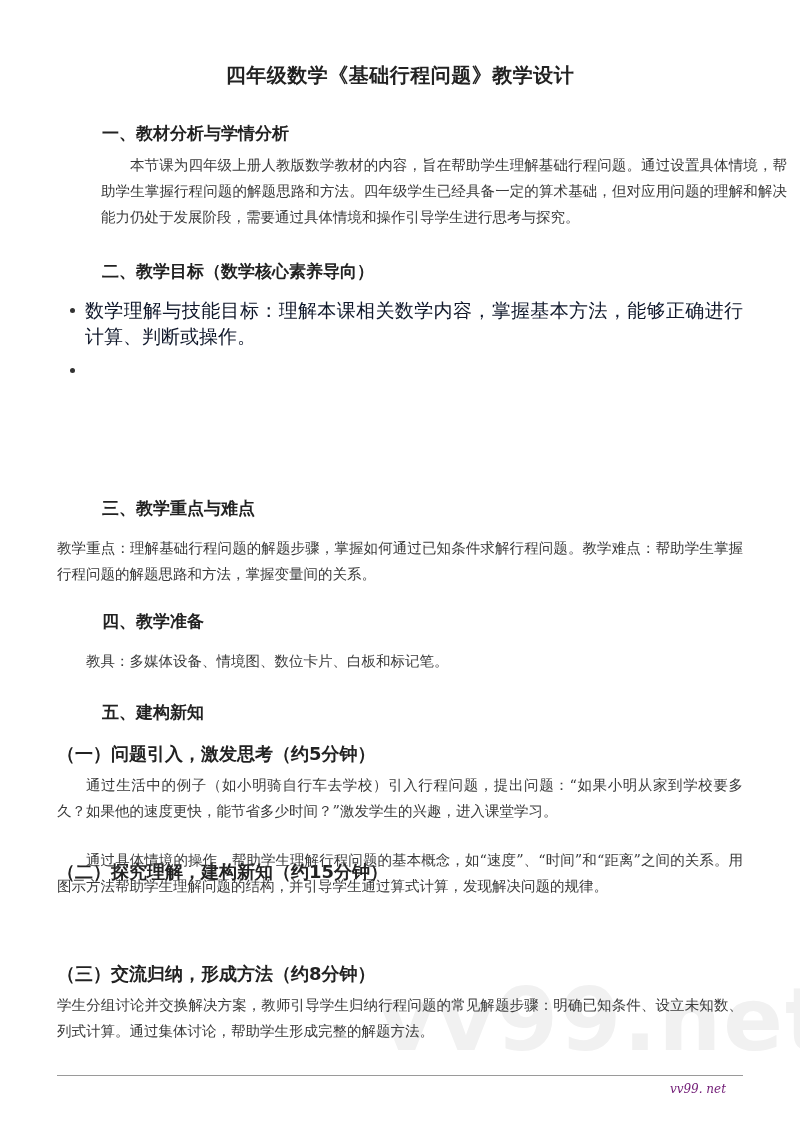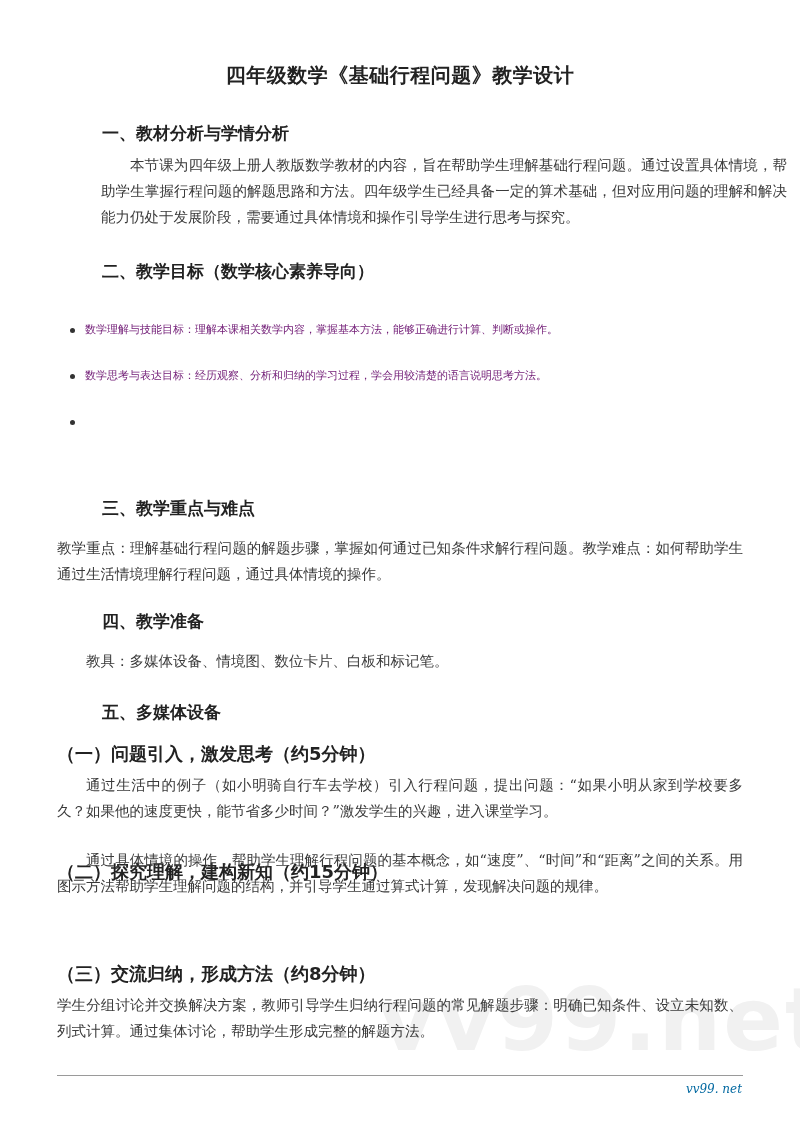--- a/index.html
+++ b/index.html
@@ -10,58 +10,57 @@
              font-family: "DejaVu Sans", "Liberation Sans", sans-serif; font-size: 20px;
              font-weight: bold; color: #222; letter-spacing: 0.5px; }
     .h2 { position: absolute; left: 12px; font-family: "DejaVu Sans", "Liberation Sans", sans-serif;
           font-size: 17px; font-weight: bold; color: #222; margin-left: 33px; }
     .h3 { position: absolute; left: 0; font-family: "DejaVu Sans", "Liberation Sans", sans-serif;
           font-size: 18px; font-weight: bold; color: #222; }
     .p { position: absolute; left: 0; width: 686px; font-size: 14.5px; line-height: 26px;
          color: #3a3a3a; text-align: justify; margin: 0; }
     .indent { text-indent: 29px; }
     .bullets { position: absolute; left: 0; width: 686px; margin: 0; padding: 0; list-style: none; }
-    .bullets li { position: relative; padding-left: 28px; font-size: 11px; line-height: 26px;
-                  color: #701a75; margin-bottom: 8px; text-align: justify; margin-top: 20px; }
+    .bullets li { position: relative; padding-left: 28px; font-size: 19px; line-height: 26px;
+                  color: #0f172a; margin-bottom: 8px; text-align: justify; }
     .bullets li .dot { position: absolute; left: 13px; top: 11px; width: 5px; height: 5px;
                        border-radius: 50%; background: #333; }
     .watermark { position: absolute; left: 378px; top: 968px; font-family: "DejaVu Sans", "Liberation Sans", sans-serif;
                  font-size: 88px; font-weight: bold; color: #f1f1f1; letter-spacing: 2px;
                  z-index: 0; user-select: none; }
     .content { position: relative; z-index: 1; }
     .footer-line { position: absolute; left: 57px; top: 1075px; width: 686px; height: 0;
                    border-top: 1.5px solid #9a9a9a; }
-    .footer-text { position: absolute; right: 58px; top: 1082px; font-family: "DejaVu Serif", "Liberation Serif", serif;
-                   font-style: italic; font-size: 12px; color: #0369a1; text-align: right; }
+    .footer-text { position: absolute; right: 74px; top: 1082px; font-family: "DejaVu Serif", "Liberation Serif", serif;
+                   font-style: italic; font-size: 12px; color: #701a75; text-align: right; }
   </style>
 </head>
 <body>
 
 <div class="watermark">vv99.net</div>
 
 <div class="page content">
   <div class="title">四年级数学《基础行程问题》教学设计</div>
 
   <div class="h2" style="top:122px;">一、教材分析与学情分析</div>
   <p class="p indent" style="top:152px;margin-left:44px;">本节课为四年级上册人教版数学教材的内容，旨在帮助学生理解基础行程问题。通过设置具体情境，帮助学生掌握行程问题的解题思路和方法。四年级学生已经具备一定的算术基础，但对应用问题的理解和解决能力仍处于发展阶段，需要通过具体情境和操作引导学生进行思考与探究。</p>
 
   <div class="h2" style="top:260px;">二、教学目标（数学核心素养导向）</div>
   <ul class="bullets" style="top:297px;">
     <li><span class="dot"></span><span>数学理解与技能目标：理解本课相关数学内容，掌握基本方法，能够正确进行计算、判断或操作。</span></li>
-    <li><span class="dot"></span><span>数学思考与表达目标：经历观察、分析和归纳的学习过程，学会用较清楚的语言说明思考方法。</span></li>
     <li><span class="dot"></span></li>
   </ul>
 
   <div class="h2" style="top:497px;">三、教学重点与难点</div>
-  <p class="p" style="top:535px;">教学重点：理解基础行程问题的解题步骤，掌握如何通过已知条件求解行程问题。教学难点：如何帮助学生通过生活情境理解行程问题，通过具体情境的操作。</p>
+  <p class="p" style="top:535px;">教学重点：理解基础行程问题的解题步骤，掌握如何通过已知条件求解行程问题。教学难点：帮助学生掌握行程问题的解题思路和方法，掌握变量间的关系。</p>
 
   <div class="h2" style="top:610px;">四、教学准备</div>
   <p class="p indent" style="top:648px;">教具：多媒体设备、情境图、数位卡片、白板和标记笔。</p>
 
-  <div class="h2" style="top:701px;">五、多媒体设备</div>
+  <div class="h2" style="top:701px;">五、建构新知</div>
 
   <div class="h3" style="top:742px;">（一）问题引入，激发思考（约5分钟）</div>
   <p class="p indent" style="top:772px;">通过生活中的例子（如小明骑自行车去学校）引入行程问题，提出问题：“如果小明从家到学校要多久？如果他的速度更快，能节省多少时间？”激发学生的兴趣，进入课堂学习。</p>
 
   <div class="h3" style="top:840px;margin-top:20px;">（二）探究理解，建构新知（约15分钟）</div>
   <p class="p indent" style="top:847px;">通过具体情境的操作，帮助学生理解行程问题的基本概念，如“速度”、“时间”和“距离”之间的关系。用图示方法帮助学生理解问题的结构，并引导学生通过算式计算，发现解决问题的规律。</p>
 
   <div class="h3" style="top:962px;">（三）交流归纳，形成方法（约8分钟）</div>
   <p class="p" style="top:992px;">学生分组讨论并交换解决方案，教师引导学生归纳行程问题的常见解题步骤：明确已知条件、设立未知数、列式计算。通过集体讨论，帮助学生形成完整的解题方法。</p>
 </div>

